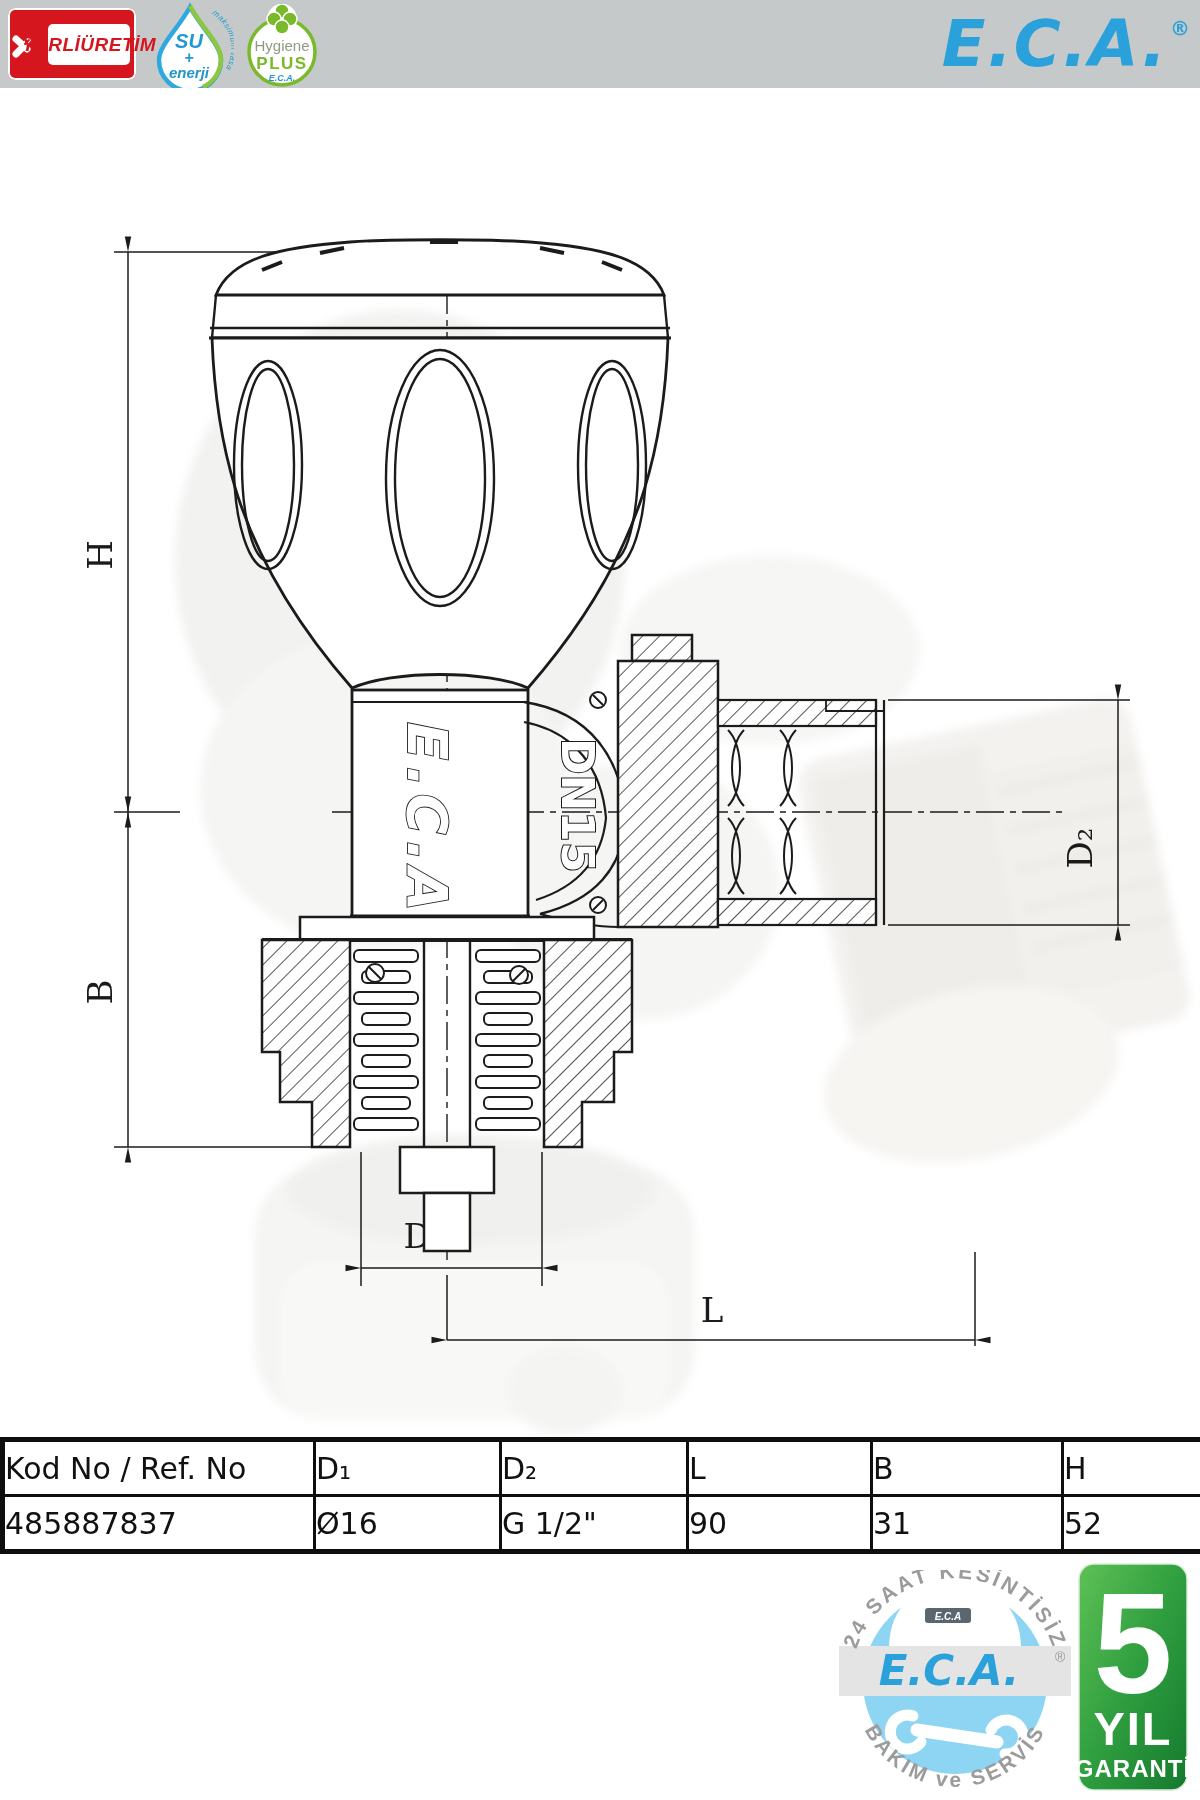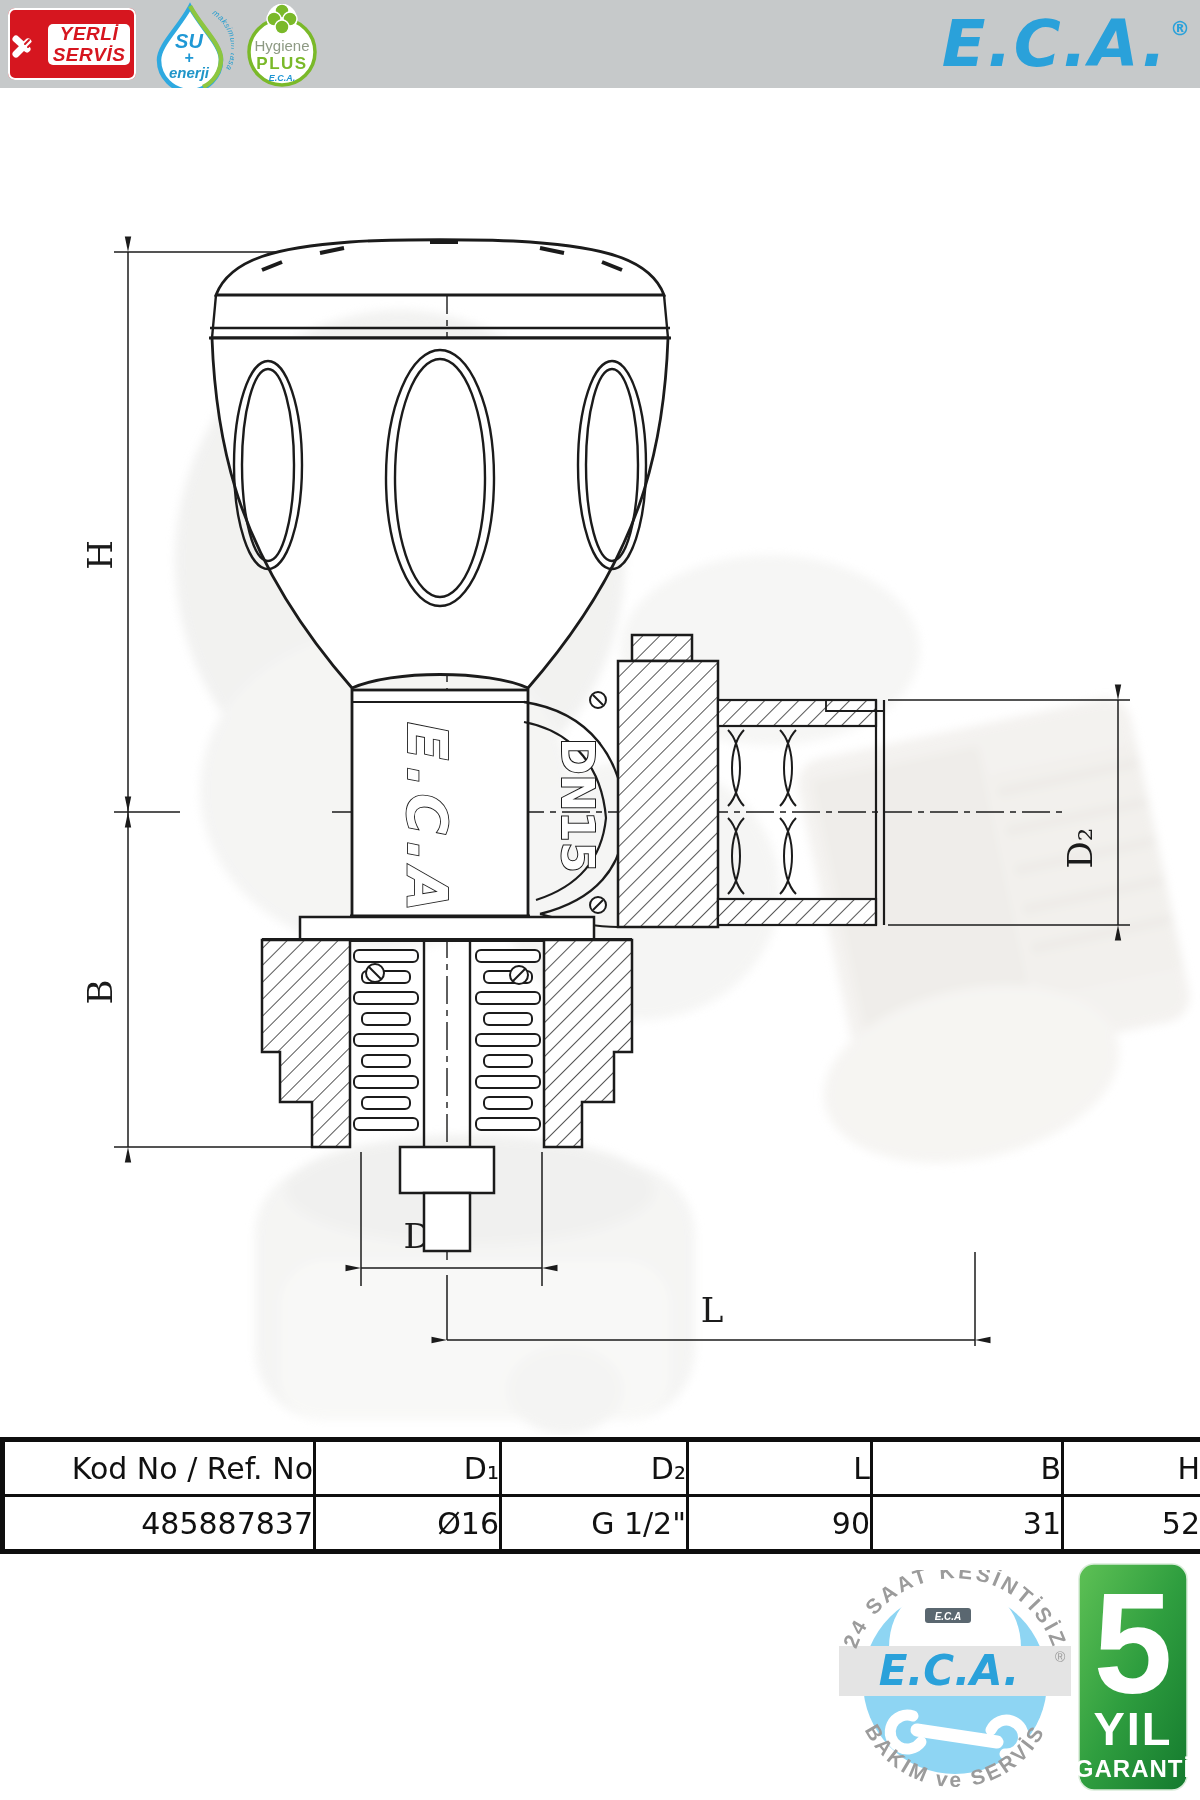--- a/index.html
+++ b/index.html
@@ -7,36 +7,36 @@
     width:1200px;height:1800px;position:relative;background:#ffffff;
     font-family:"Liberation Sans", sans-serif;overflow:hidden;
   }
   
   .header{position:absolute;top:0;left:0;width:1200px;height:88px;background:#c6c9ca;}
   .badge{position:absolute;top:8px;}
   .yerli{left:8px;width:128px;height:72px;background:#d6161f;border-radius:7px;
          box-shadow:inset 0 0 0 2px #ffffff;display:flex;align-items:center;}
   .yerli .hand{width:40px;height:72px;display:flex;align-items:center;justify-content:center;}
   .yerli .txtbox{width:82px;height:41px;background:#ffffff;border-radius:5px;
-         display:flex;flex-direction:column;align-items:center;justify-content:center;}
+         display:flex;flex-direction:row;align-items:center;justify-content:center;}
   .yerli .txtbox span{color:#d6161f;font-weight:bold;font-style:italic;font-size:19px;line-height:21px;letter-spacing:0.5px;}
   .su{left:148px;top:2px;font-style:italic;}
   .hyg{left:238px;top:4px;text-align:right;}
   .eca-logo{position:absolute;top:6px;right:12px;height:76px;display:flex;align-items:center;
             color:#2aa1da;font-family:"DejaVu Sans",sans-serif;font-weight:bold;font-style:italic;}
   .eca-logo .big{font-size:64px;letter-spacing:2px;}
   .eca-logo sup{font-size:20px;vertical-align:top;position:relative;top:-16px;left:2px;}
   
   .drawing{position:absolute;top:90px;left:0;}
   .dim{font-family:"DejaVu Serif",serif;font-size:34px;fill:#1b1b1b;}
   .brand{font-family:"DejaVu Sans",sans-serif;font-weight:bold;font-style:italic;}
   
   .spec-table{position:absolute;top:1437px;left:0;width:1200px;border-collapse:collapse;
               table-layout:fixed;font-family:"DejaVu Sans",sans-serif;}
-  .spec-table td{border:3px solid #0e0e0e;text-align:right;vertical-align:middle;
+  .spec-table td{border:3px solid #0e0e0e;text-align:left;vertical-align:middle;
                  font-size:30px;color:#111;height:52px;padding:0;}
   .spec-table{border:5px solid #0e0e0e;}
   
   .footer-badges{position:absolute;left:0;top:1560px;width:1200px;height:240px;}
   .svc{position:absolute;left:825px;top:10px;}
   .war{position:absolute;left:1078px;top:3px;}
 </style>
 </head>
 <body>
 
@@ -50,21 +50,21 @@
           <path d="M5,12 L16,22"></path>
         </g>
         <g stroke="#d6161f" stroke-width="2" stroke-linecap="round">
           <path d="M14,17 L18,13"></path>
             <path d="M17,20 L21,16"></path>
         </g>
       </svg>
     </div>
     <div class="txtbox">
       <span>YERLİ</span>
-      <span>SERVİS</span>
+      <span>ÜRETİM</span>
     </div>
   </div>
 
   <div class="badge su">
     <svg width="86" height="86" viewBox="0 0 86 86">
       <defs>
           <path id="arcsu" d="M 64,12 A 40,40 0 0 1 78,66"></path>
         </defs>
       <path d="M42,5 C30,27 11,43 11,58 A31,31 0 0 0 73,58 C73,43 54,27 42,5 Z" fill="#ffffff" stroke="#2ea9e0" stroke-width="4.5"></path>
       <path d="M42,5 C54,27 73,43 73,58 A31,31 0 0 1 55,86" fill="none" stroke="#8dc63f" stroke-width="4.5" transform="translate(0,-1)"></path>

